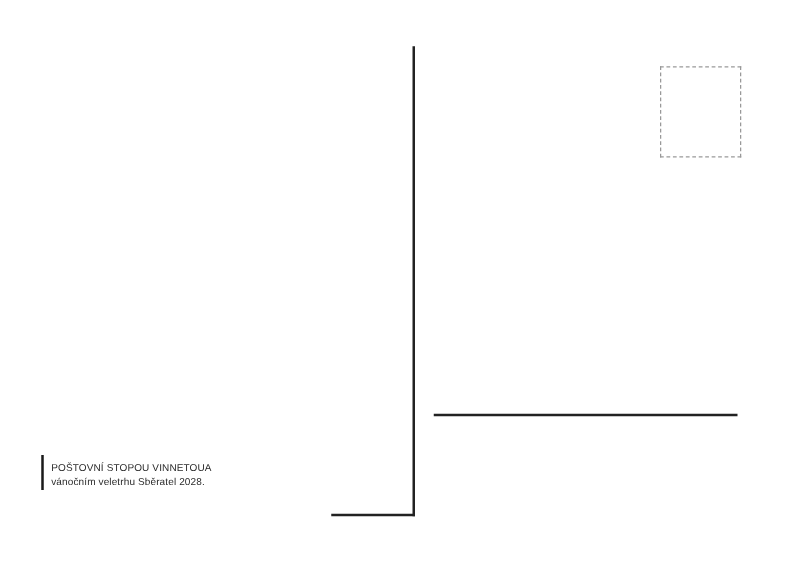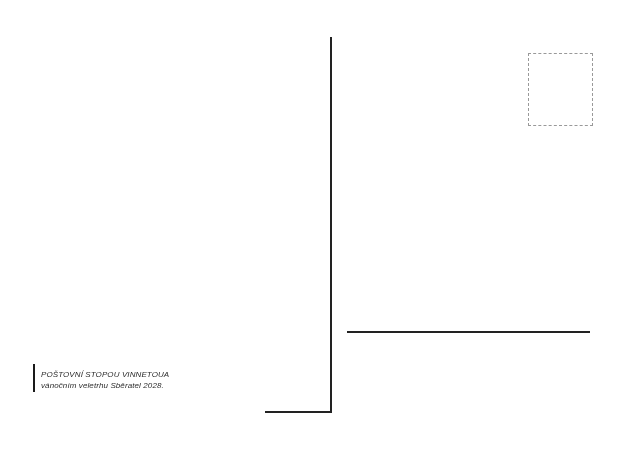--- a/index.html
+++ b/index.html
@@ -58,21 +58,20 @@
     align-items: stretch;
   }
   .imprint-bar {
     width: 2px;
     background: #1a1a1a;
     margin-right: 6px;
   }
   .imprint-text {
     font-size: 8px;
     line-height: 10.5px;
-    font-style: italic;
     color: #2b2b2b;
     letter-spacing: 0.1px;
     padding-top: 6px;
     padding-bottom: 1px;
   }
   .imprint-text .line {
     white-space: nowrap;
   }
 </style>
 </head>

